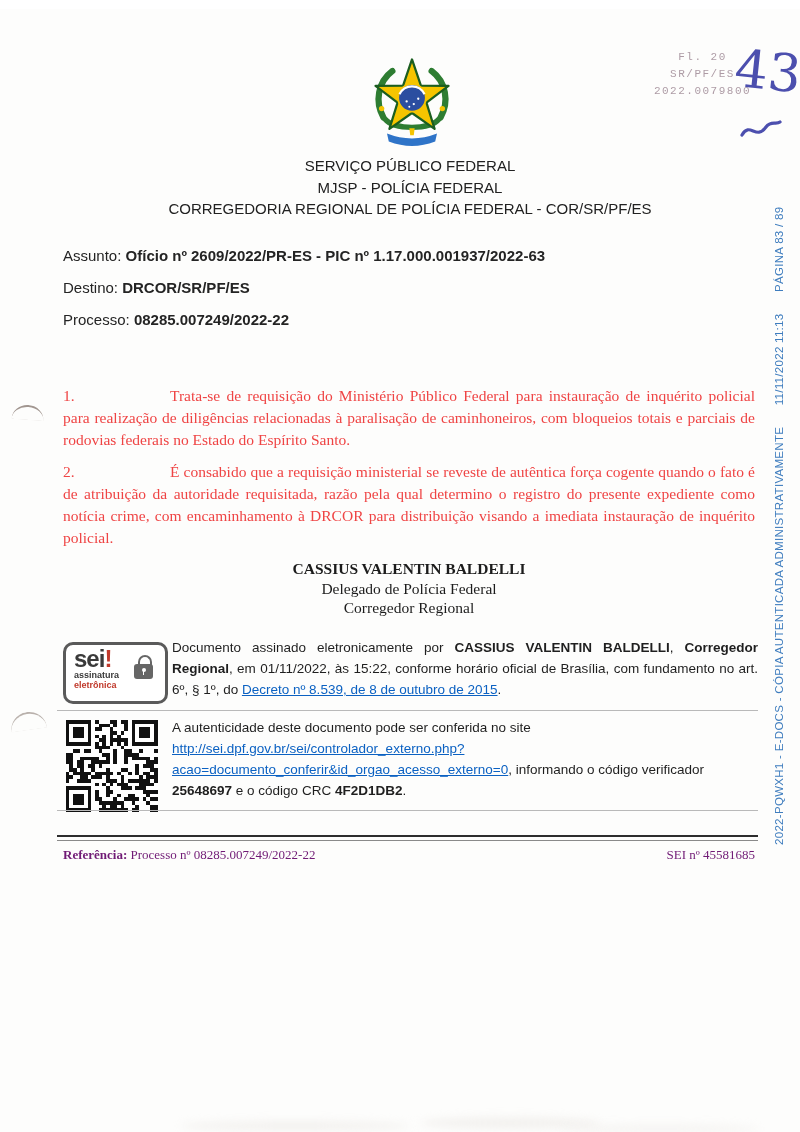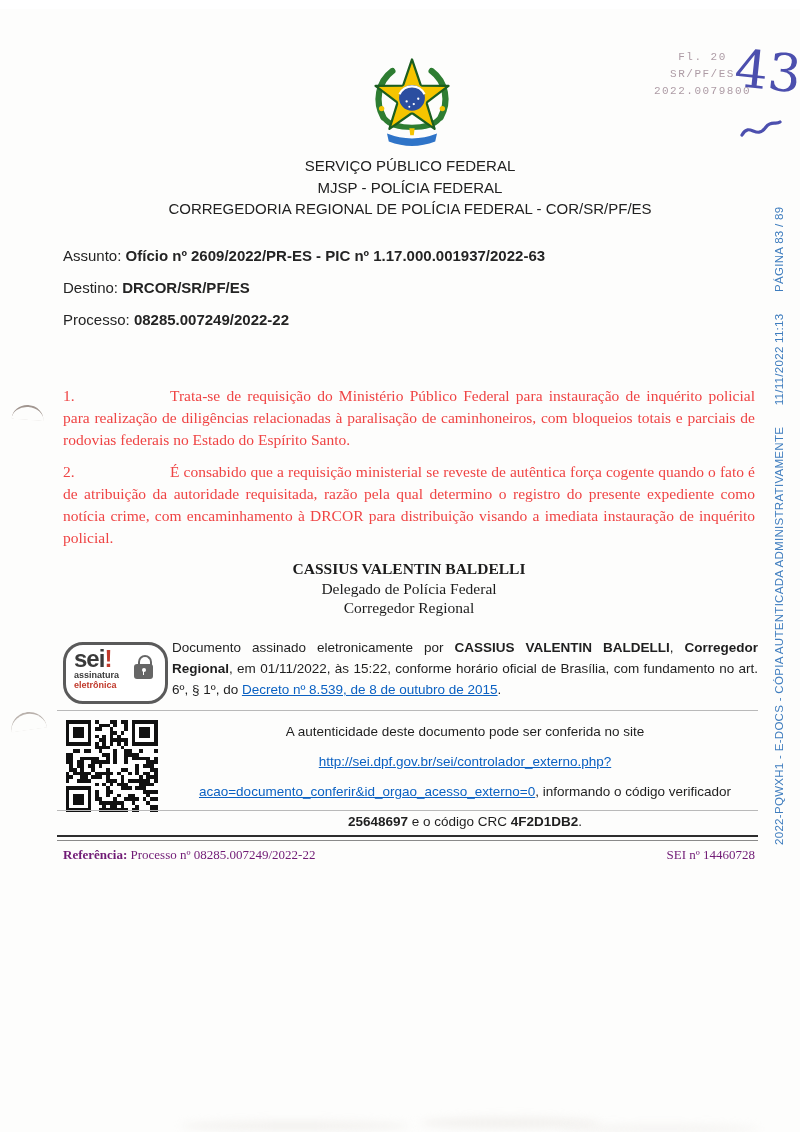--- a/index.html
+++ b/index.html
@@ -44,41 +44,41 @@
   .signature{
     position:absolute;left:63px;top:550px;width:692px;text-align:center;
     font-family:"Liberation Serif","DejaVu Serif",serif;
     font-size:15.5px;line-height:19.5px;color:#1c1c1c;
   }
   .signature .name{font-weight:700;}
   
   .sei-row{position:absolute;left:63px;top:628px;width:695px;}
   .sei-logo{
     position:absolute;left:0;top:5px;width:91px;height:54px;
-    border:3px solid #5a5a5a;border-radius:20px;background:#fff;padding:2px 0 0 8px;
+    border:3px solid #5a5a5a;border-radius:10px;background:#fff;padding:2px 0 0 8px;
   }
   .sei-word{font-size:24px;font-weight:700;color:#3a3a3a;line-height:24px;letter-spacing:-1px;}
   .sei-word .bang{color:var(--sei-red,#c0392b);}
   .sei-sub{font-size:9px;font-weight:700;line-height:9.5px;color:#3a3a3a;}
   .sei-sub.red{color:var(--sei-red,#c0392b);}
   .lock{position:absolute;right:9px;top:10px;width:22px;height:30px;}
   .lock .shackle{position:absolute;left:4px;top:0;width:10px;height:10px;border:2.5px solid #666;border-bottom:none;border-radius:7px 7px 0 0;}
   .lock .lbody{position:absolute;left:0;top:9px;width:19px;height:15px;background:#666;border-radius:3px;}
   .lock .keyhole{position:absolute;left:7.5px;top:13px;width:4px;height:4px;background:#fff;border-radius:50%;}
   .lock .keystem{position:absolute;left:8.8px;top:16px;width:1.6px;height:4px;background:#fff;}
   .sei-text{
     margin-left:109px;font-size:13.5px;line-height:21px;text-align:justify;color:#1f1f1f;
   }
   .sei-text b{font-weight:700;}
   a.doclink{color:var(--link-blue,#0b61c2);text-decoration:underline;cursor:pointer;}
   .hline{position:absolute;left:57px;width:701px;border-top:1px solid #b9b9b9;height:0;}
   
   .qr-row{position:absolute;left:63px;top:708px;width:695px;}
   .qr-box{position:absolute;left:0;top:3px;width:97px;height:92px;}
-  .qr-text{margin-left:109px;font-size:13.5px;line-height:30px;color:#1f1f1f;text-align:center;}
+  .qr-text{margin-left:109px;font-size:13.5px;line-height:21px;color:#1f1f1f;text-align:left;}
   
   .footer-rule-a{position:absolute;left:57px;top:826px;width:701px;height:2px;background:#2d2d2d;}
   .footer-rule-b{position:absolute;left:57px;top:831px;width:701px;height:1px;background:#8a8a8a;}
   .footer{
     position:absolute;left:63px;top:838px;width:692px;
     font-family:"Liberation Serif","DejaVu Serif",serif;font-size:13px;color:#701a75;
   }
   .footer .right{position:absolute;right:0;top:0;}
   
   .sidebar{
@@ -189,21 +189,21 @@
       <a class="doclink">acao=documento_conferir&amp;id_orgao_acesso_externo=0</a><span>, informando o código verificador </span><b>25648697</b><span> e o código CRC </span><b>4F2D1DB2</b><span>.</span>
     </div>
   </div>
 
   <div class="hline" style="top:801px"></div>
 
   <div class="footer-rule-a"></div>
   <div class="footer-rule-b"></div>
   <div class="footer">
     <b>Referência: </b><span>Processo nº 08285.007249/2022-22</span>
-    <span class="right">SEI nº 14460728</span>
+    <span class="right">SEI nº 45581685</span>
   </div>
 
   <div class="sidebar">
     <span>2022-PQWXH1 - E-DOCS - CÓPIA AUTENTICADA ADMINISTRATIVAMENTE</span>
     <span>11/11/2022 11:13</span>
     <span>PÁGINA 83 / 89</span>
   </div>
 
   <div class="arc arc1"></div>
   <div class="arc arc2"></div>

